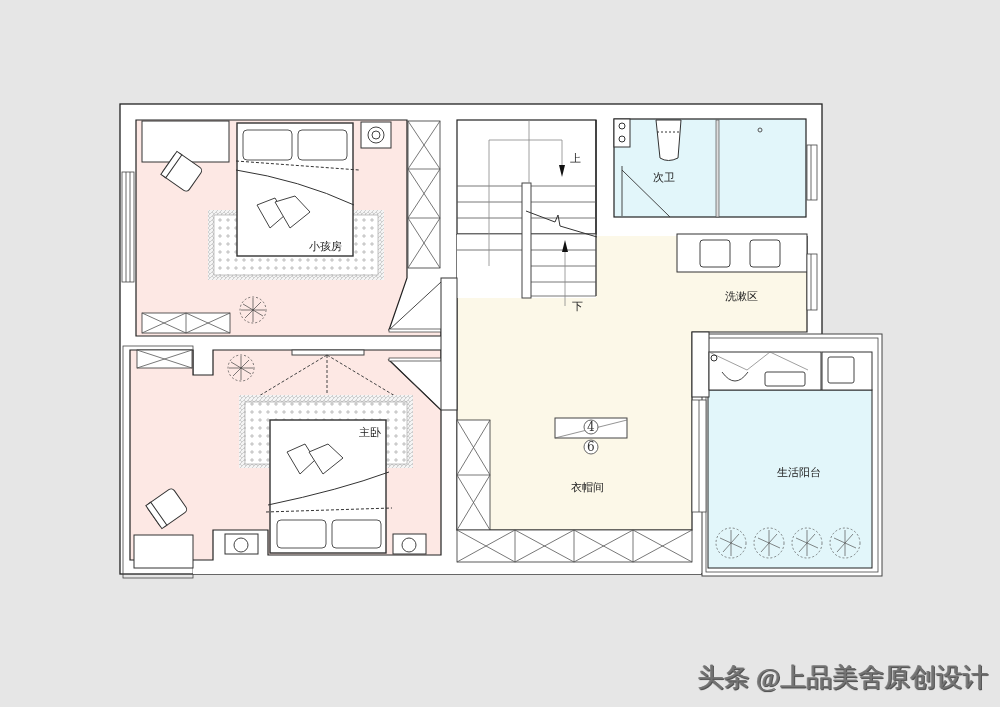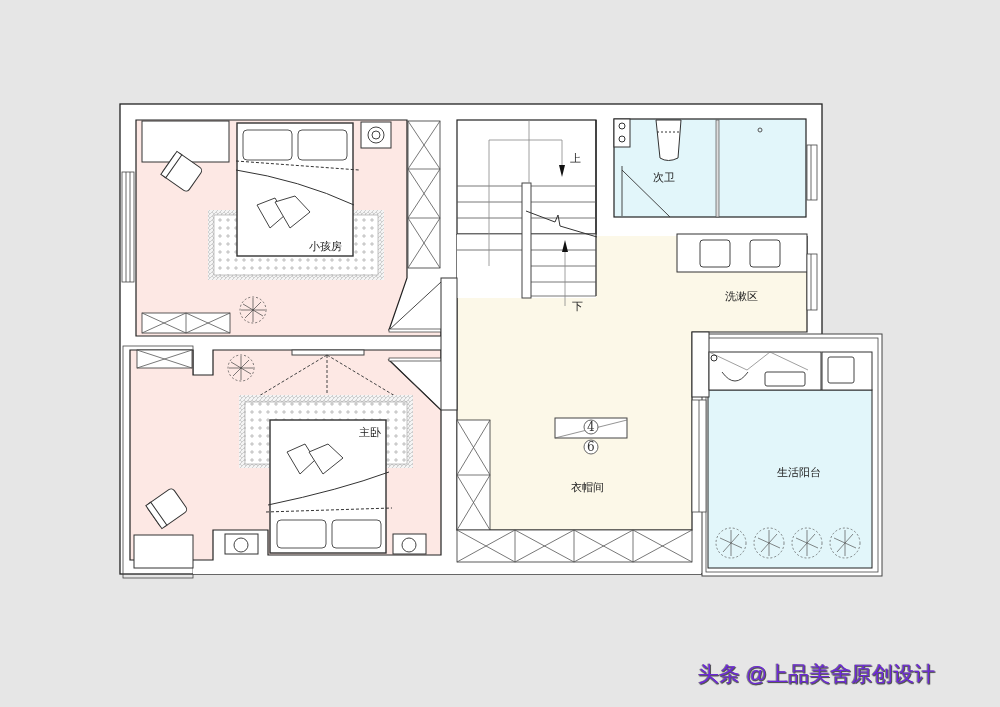--- a/index.html
+++ b/index.html
@@ -1,20 +1,20 @@
 <!DOCTYPE html>
 <html><head>
 <meta charset="utf-8">
 <style>
   html, body { margin:0; padding:0; }
   body { width:1000px; height:707px; background:#e6e6e6; position:relative; overflow:hidden; font-family:"DejaVu Sans", sans-serif; }
   #plan { position:absolute; left:0; top:0; width:1000px; height:707px; }
   .lbl { font-family:"DejaVu Sans", sans-serif; font-size:11px; fill:#222; }
   .num { font-family:"DejaVu Serif", serif; font-size:12px; fill:#333; }
-  .watermark { position:absolute; left:698px; top:660px; font-family:Liberation Sans, sans-serif; font-size:21px; color:#6d28d9; letter-spacing:0px;
+  .watermark { position:absolute; left:698px; top:660px; font-family:Liberation Serif, serif; font-size:26px; color:#737373; letter-spacing:0px;
     text-shadow: 1px 1px 0 #555, -1px 0 0 #888, 0 1px 1px #444; }
 </style>
 </head>
 <body>
 
 <svg id="plan" viewBox="0 0 1000 707" xmlns="http://www.w3.org/2000/svg">
   <defs>
     <pattern id="dots" width="8" height="8" patternUnits="userSpaceOnUse">
       <rect width="8" height="8" fill="#ffffff"></rect>
       <path d="M4 2v4M2 4h4" stroke="#999" stroke-width="0.6"></path>

